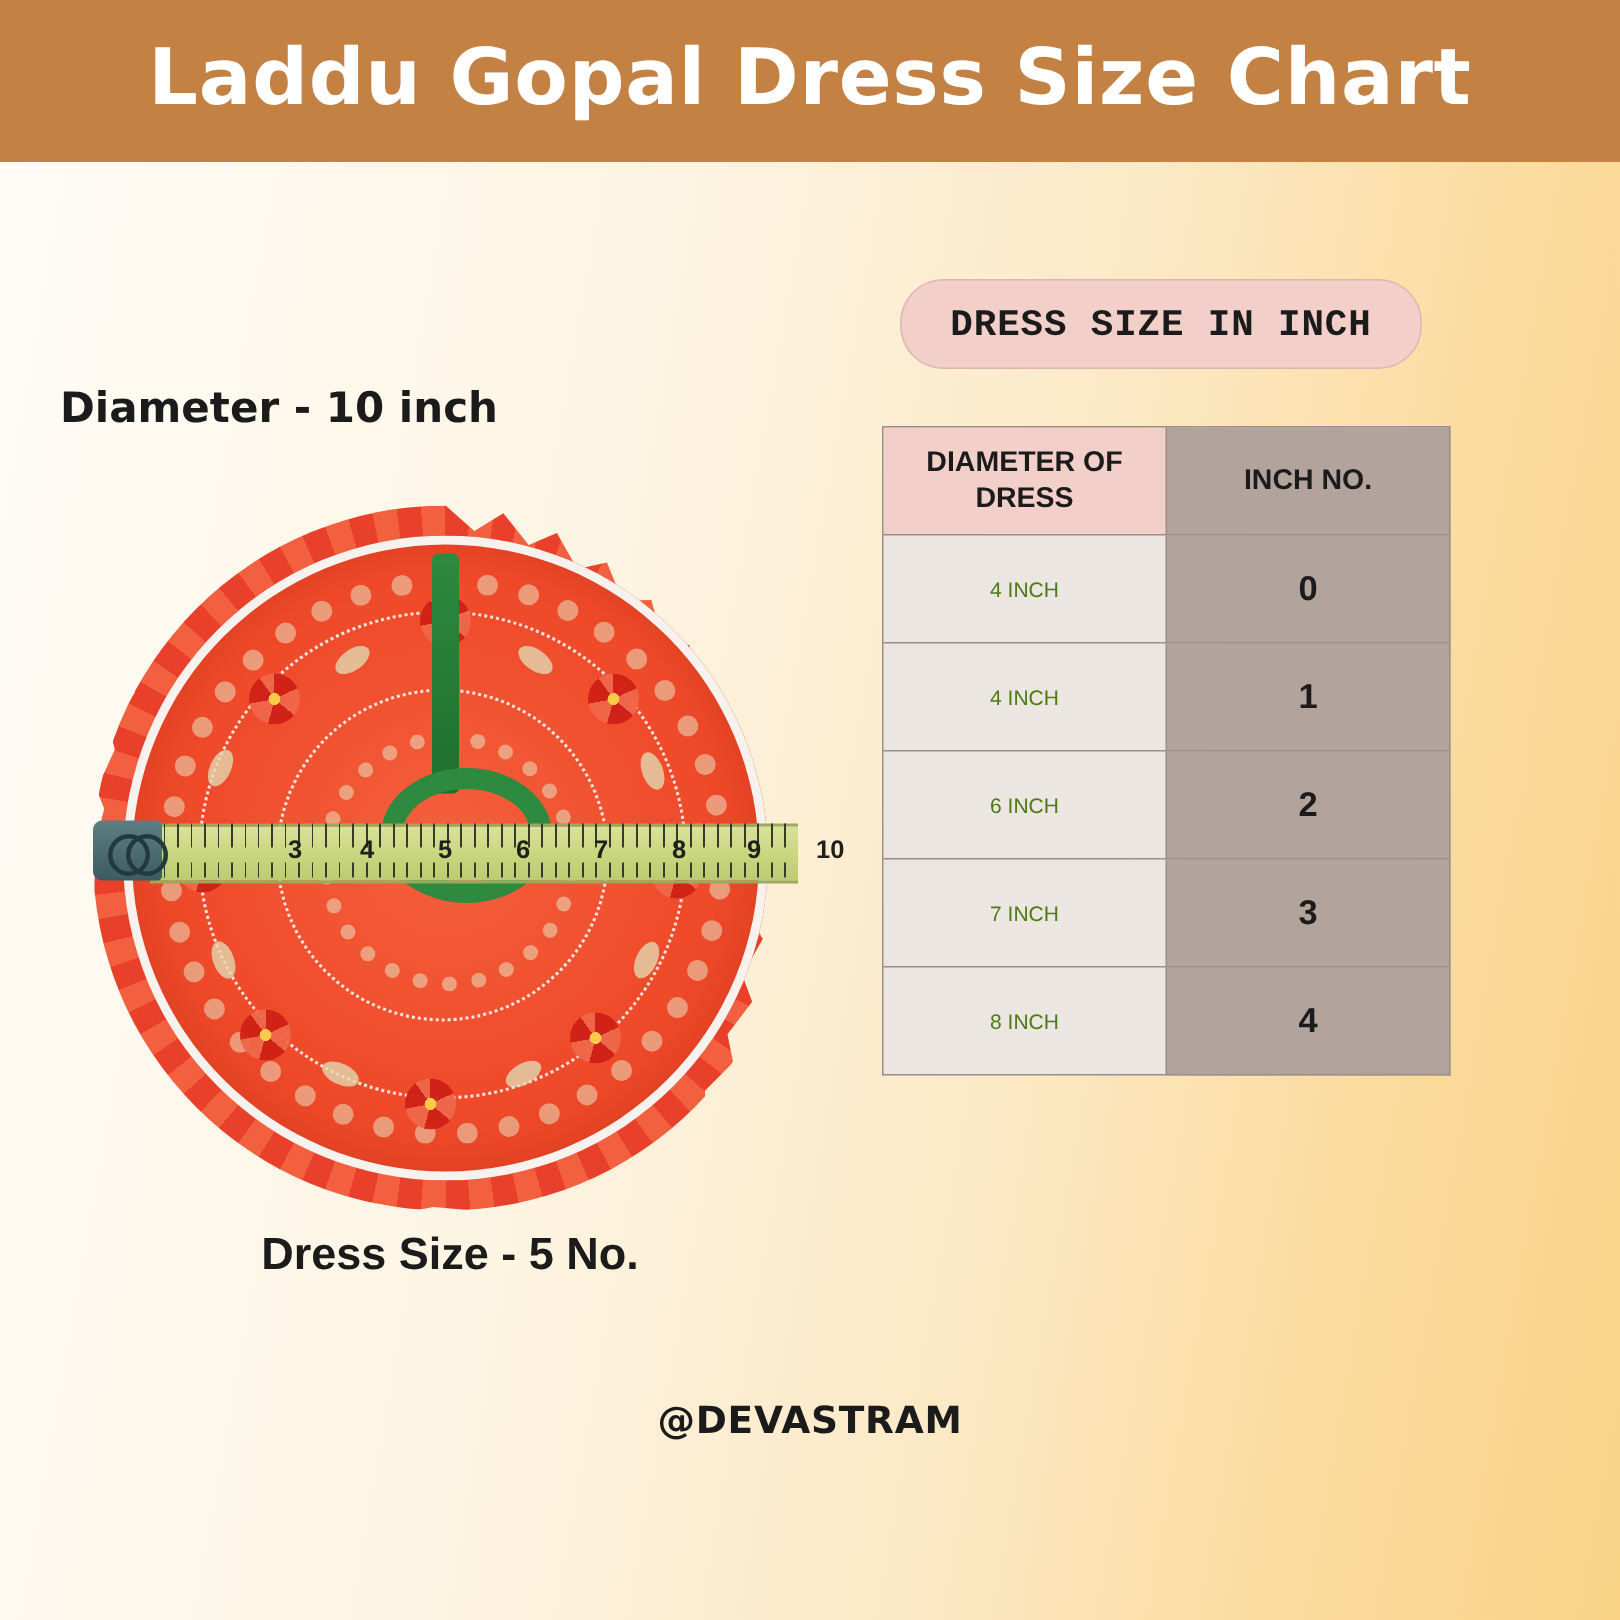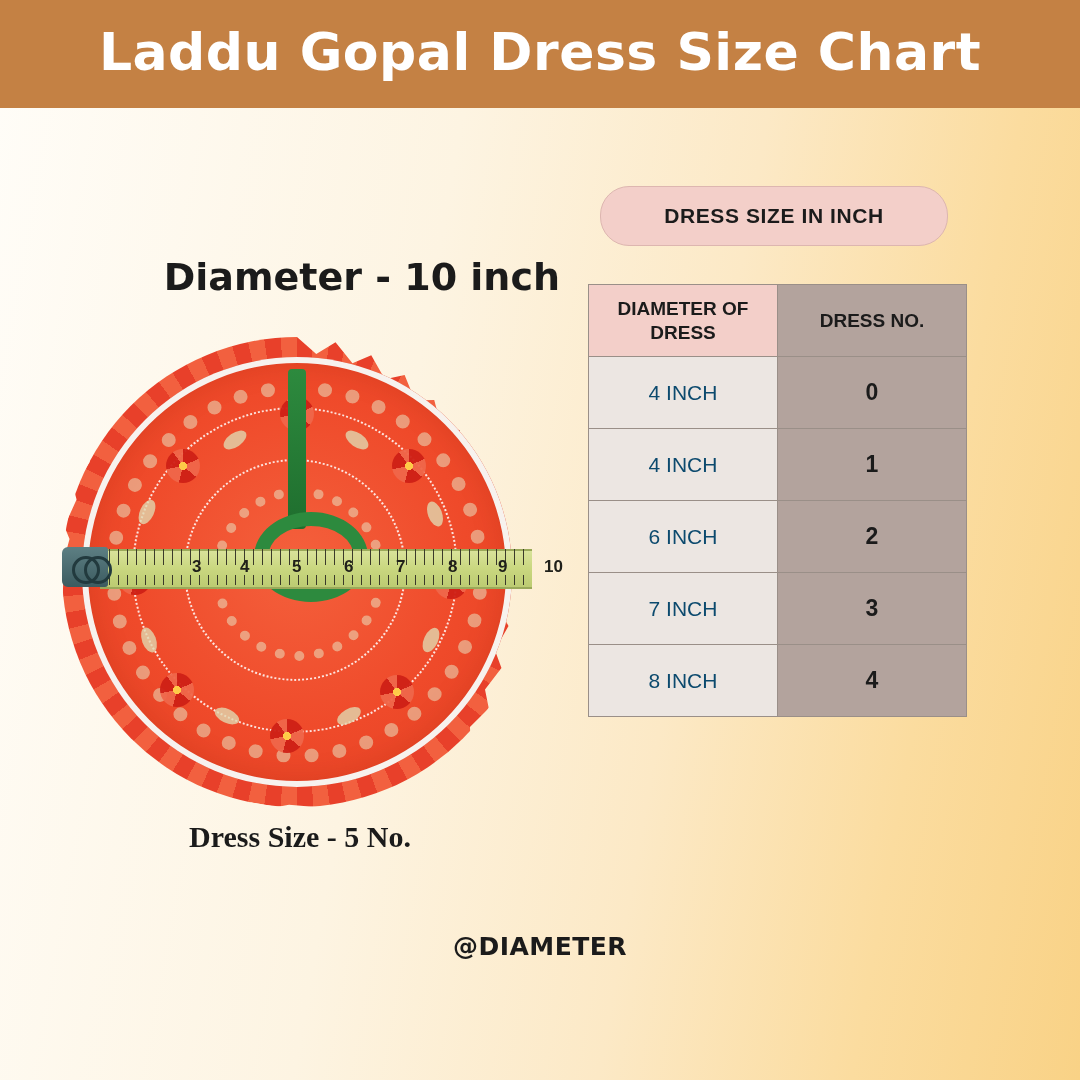--- a/index.html
+++ b/index.html
@@ -57,36 +57,36 @@
     left: 40px;
     top: 255px;
     width: 520px;
     height: 620px;
   }
   #diameter-label {
     position: absolute;
     top: 0;
     left: 0;
     width: 520px;
-    text-align: right;
-    font-size: 38px;
+    text-align: left;
+    font-size: 28px;
     font-weight: bold;
     color: #1b1b1b;
     font-family: "DejaVu Sans", sans-serif;
   }
   #dress-size-label {
     position: absolute;
     top: 565px;
     left: 0;
     width: 520px;
     text-align: center;
     font-size: 30px;
     font-weight: bold;
     color: #1b1b1b;
-    font-family: Liberation Serif, serif;
+    font-family: Liberation Sans, sans-serif;
   }
   #product-figure {
     position: absolute;
     top: 82px;
     left: 22px;
     width: 470px;
     height: 470px;
   }
   
   .skirt-outer {
@@ -265,25 +265,25 @@
   #size-pill {
     width: 346px;
     height: 58px;
     margin: 0 0 0 12px;
     border-radius: 29px;
     background: #f3cfc9;
     border: 1px solid #ddb6b0;
     display: flex;
     align-items: center;
     justify-content: center;
-    font-size: 21px;
+    font-size: 25px;
     font-weight: bold;
     letter-spacing: 0.6px;
     color: #1b1b1b;
-    font-family: Liberation Sans, sans-serif;
+    font-family: Liberation Mono, monospace;
   }
   #size-table {
     margin-top: 38px;
     width: 372px;
     border-collapse: collapse;
     table-layout: fixed;
   }
   #size-table th, #size-table td {
     border: 1px solid #9a8f88;
     height: 69px;
@@ -300,22 +300,22 @@
   }
   #size-table thead th:nth-child(2) {
     background: #b3a39d;
     font-size: 19px;
     font-weight: bold;
     color: #1b1b1b;
     width: 186px;
   }
   #size-table td.col-dia {
     background: #ece6e2;
-    font-size: 21px;
-    color: #0c4a6e;
+    font-size: 14px;
+    color: #4d7c0f;
   }
   #size-table td.col-no {
     background: #b3a39d;
     font-size: 23px;
     font-weight: bold;
     color: #1b1b1b;
   }
   
   #handle {
     position: absolute;
@@ -393,21 +393,21 @@
     <div class="tape-head"></div>
   </div>
 
   <div id="right-panel">
     <div id="size-pill">DRESS SIZE IN INCH</div>
 
     <table id="size-table">
       <thead>
         <tr>
           <th>DIAMETER OF DRESS</th>
-          <th>DRESS NO.</th>
+          <th>INCH NO.</th>
         </tr>
       </thead>
       <tbody>
         <tr>
           <td class="col-dia">4 INCH</td>
           <td class="col-no">0</td>
         </tr>
         <tr>
           <td class="col-dia">4 INCH</td>
           <td class="col-no">1</td>
@@ -421,15 +421,15 @@
           <td class="col-no">3</td>
         </tr>
         <tr>
           <td class="col-dia">8 INCH</td>
           <td class="col-no">4</td>
         </tr>
       </tbody>
     </table>
   </div>
 
-  <div id="handle">@DIAMETER</div>
+  <div id="handle">@DEVASTRAM</div>
 
 </div>
 
 </body></html>

